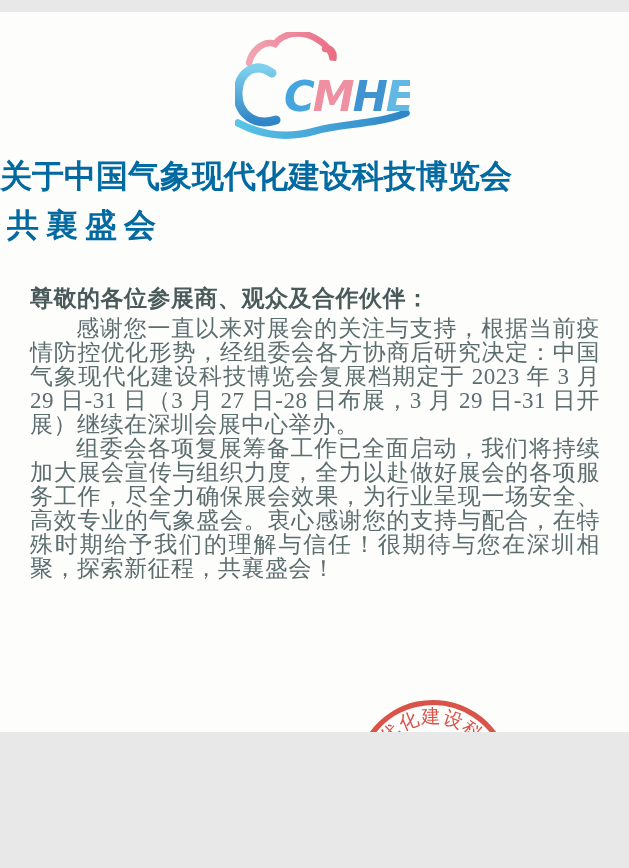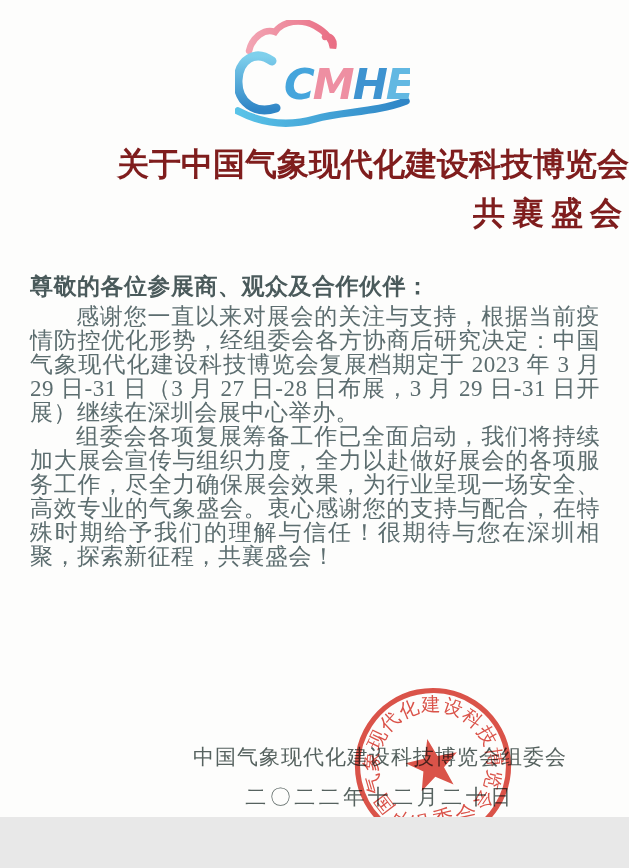--- a/index.html
+++ b/index.html
@@ -1,28 +1,28 @@
 <!DOCTYPE html>
 <html><head>
 <meta charset="utf-8">
 <style>
   html,body{margin:0;padding:0;background:#e8e8e8;}
   .page{
-    position:relative;width:629px;height:817px;margin:0 auto;
+    position:relative;width:629px;height:720px;margin:12px auto;
     background:#fdfdfc;overflow:hidden;
     font-family:"Liberation Serif",serif;
   }
   
   .logo{position:absolute;left:235px;top:20px;width:175px;height:115px;}
   .logo text{font-family:"DejaVu Sans",sans-serif;}
   
   .title{
-    position:absolute;top:140px;left:0;width:100%;text-align:right;
+    position:absolute;top:140px;left:0;width:100%;text-align:left;
     font-family:"Liberation Sans",sans-serif;font-weight:bold;
-    font-size:32px;line-height:49px;color:#7f1d1d;
+    font-size:32px;line-height:49px;color:#0369a1;
   }
   .title .l2{letter-spacing:7px;text-indent:7px;}
   
   .content{
     position:absolute;left:30px;top:268px;width:570px;
     font-size:23px;color:#5c6d6f;
   }
   .greeting{
     font-weight:bold;color:#4a5a5b;line-height:37px;letter-spacing:.5px;
   }

